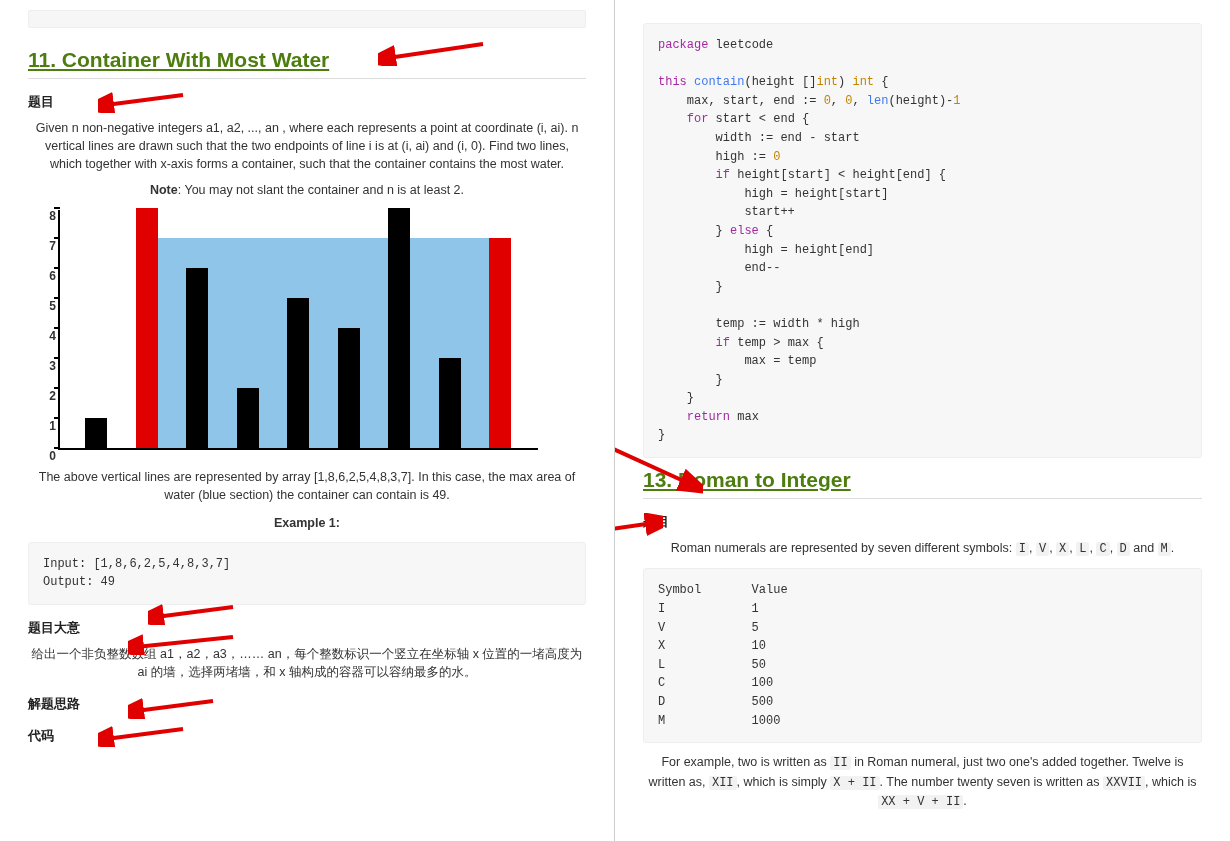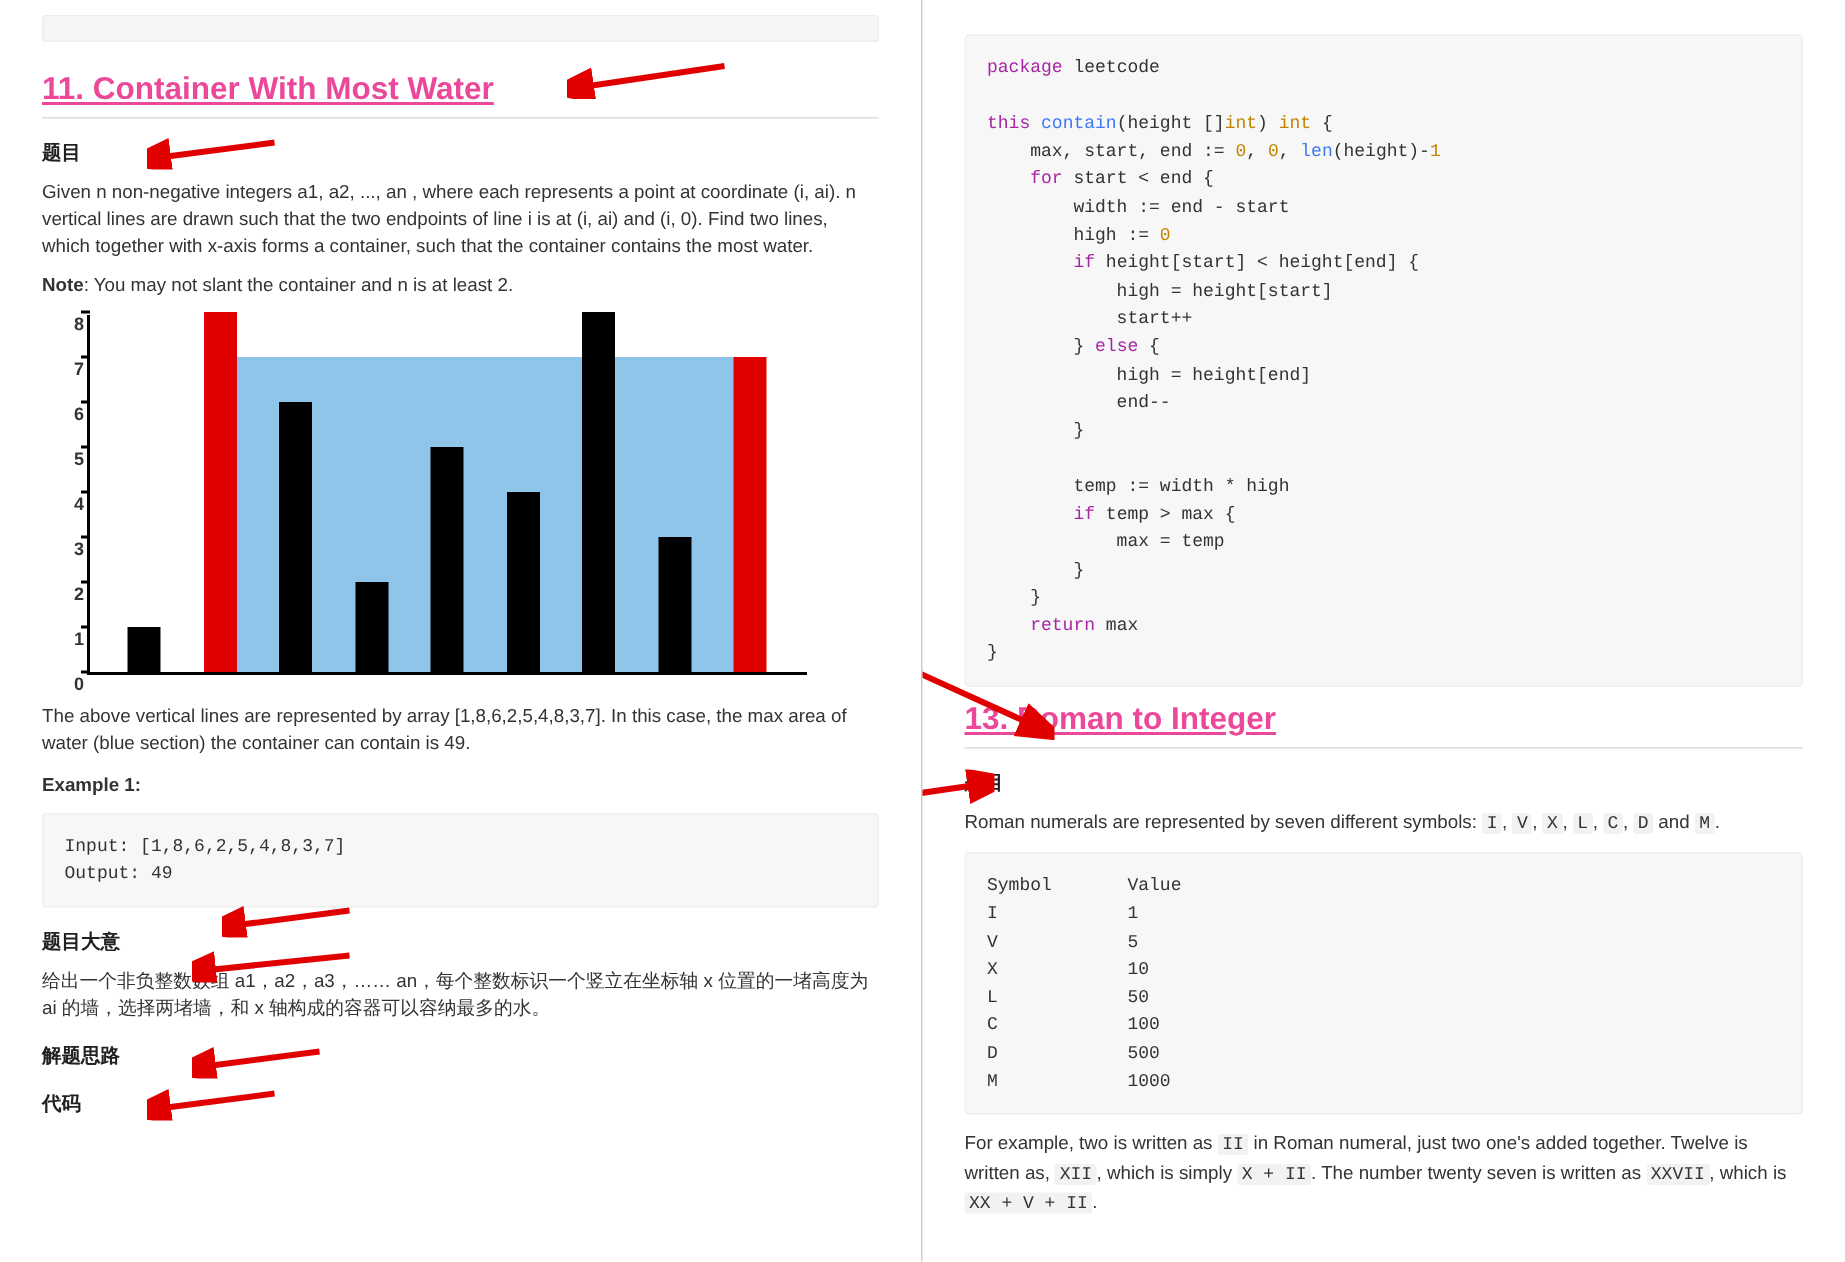--- a/index.html
+++ b/index.html
@@ -36,28 +36,28 @@
     border-radius: 2px;
   }
   h2.link-title {
     font-size: 21px;
     font-weight: 700;
     margin: 0 0 4px 0;
     color: #2a6496;
     border-bottom: 1px solid #ddd;
     padding-bottom: 6px;
   }
-  h2.link-title a { color: #ec4899; text-decoration: underline; }
+  h2.link-title a { color: #4d7c0f; text-decoration: underline; }
   h3.sec {
     font-size: 13px;
     font-weight: 700;
     margin: 14px 0 8px 0;
     color: #222;
   }
-  p { margin: 8px 0; line-height: 1.45; color: #333; font-size: 12.5px; }
+  p { margin: 8px 0; line-height: 1.45; color: #333; font-size: 12.5px; text-align: center; }
   .note b { font-weight: 700; }
   .example-label { font-weight: 700; font-size: 12.5px; margin-top: 10px; }
 
   .codebox, .codebox2 {
     background: #f7f7f7;
     border: 1px solid #eee;
     border-radius: 3px;
     padding: 12px 14px;
     font-family: "Courier New", Consolas, monospace;
     font-size: 12px;

